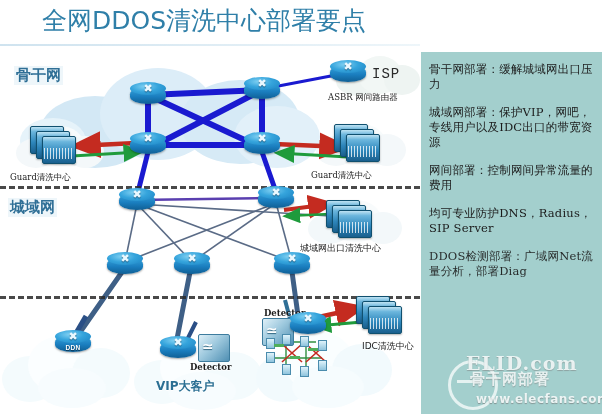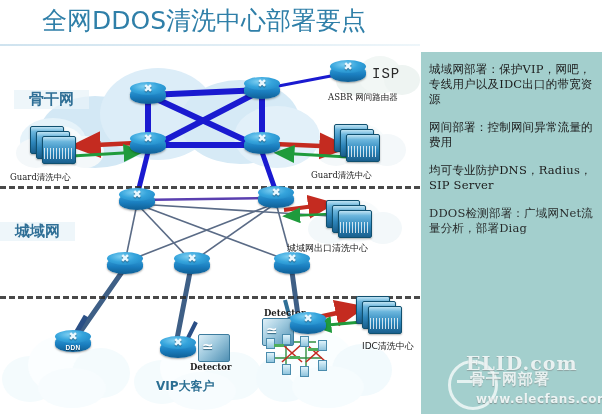--- a/index.html
+++ b/index.html
@@ -45,23 +45,22 @@
   }
   .side-par.last{opacity:.92;}
 
   
   .band-label{
     position:absolute;
     font-family:"DejaVu Sans","Liberation Sans",sans-serif;
     font-size:15px;font-weight:bold;
     color:#2f6f96;
     background:rgba(232,243,248,.75);
-    padding:0 15px;
+    padding:0 2px;
     white-space:nowrap;
-    margin-top:24px;
   }
   .dashed{
     position:absolute;height:0;border-top:3px dashed #2a2a2a;opacity:.85;
   }
 
   
   .cloud{position:absolute;}
   .cloud span{position:absolute;border-radius:50%;}
 
   
@@ -316,21 +315,21 @@
 
     <line x1="285" y1="300" x2="293" y2="330" stroke="#2f6f96" stroke-width="4"></line>
     <line x1="196" y1="322" x2="186" y2="342" stroke="#2a4f86" stroke-width="4"></line>
     <line x1="86" y1="316" x2="72" y2="340" stroke="#2a4f86" stroke-width="5"></line>
   </svg>
 
   <div class="dashed" style="left:0px;top:186px;width:420px;"></div>
   <div class="dashed" style="left:0px;top:296px;width:420px;"></div>
 
   <div class="band-label" style="left:14px;top:66px;">骨干网</div>
-  <div class="band-label" style="left:0;top:198px;">城域网</div>
+  <div class="band-label" style="left:8px;top:198px;">城域网</div>
 
   <div class="router" style="left:130px;top:82px;">
     <div class="body"></div>
     <div class="top"></div>
     <div class="x">✖</div>
   </div>
   <div class="router" style="left:244px;top:77px;">
     <div class="body"></div>
     <div class="top"></div>
     <div class="x">✖</div>
@@ -395,21 +394,21 @@
     <div class="top"></div>
     <div class="x">✖</div>
   </div>
 
   <div class="guard" style="left:326px;top:200px;">
     <i></i>
     <i></i>
     <i></i>
     <div class="grill"></div>
   </div>
-  <div class="dev-label cn" style="left:287px;top:242px;">城域网出口清洗中心</div>
+  <div class="dev-label cn" style="left:300px;top:242px;">城域网出口清洗中心</div>
 
   <div class="router" style="left:55px;top:330px;">
     <div class="body"></div>
     <div class="top"></div>
     <div class="x">✖</div>
     <div class="cap">DDN</div>
   </div>
 
   <div class="router" style="left:160px;top:336px;">
     <div class="body"></div>
@@ -451,20 +450,21 @@
 
   <div class="guard" style="left:356px;top:296px;">
     <i></i>
     <i></i>
     <i></i>
     <div class="grill"></div>
   </div>
   <div class="dev-label cn" style="left:362px;top:340px;">IDC清洗中心</div>
 
   <div class="sidebar">
+    <p class="side-par">骨干网部署：缓解城域网出口压力</p>
     <p class="side-par">城域网部署：保护VIP，网吧，专线用户以及IDC出口的带宽资源</p>
     <p class="side-par">网间部署：控制网间异常流量的费用</p>
     <p class="side-par">均可专业防护DNS，Radius， SIP Server</p>
     <p class="side-par last">DDOS检测部署：广域网Net流量分析，部署Diag</p>
   </div>
 
   <div class="wm">
     <div class="logo"></div>
     <div class="t1">ELID.com</div>
     <div class="t2">骨干网部署</div>

